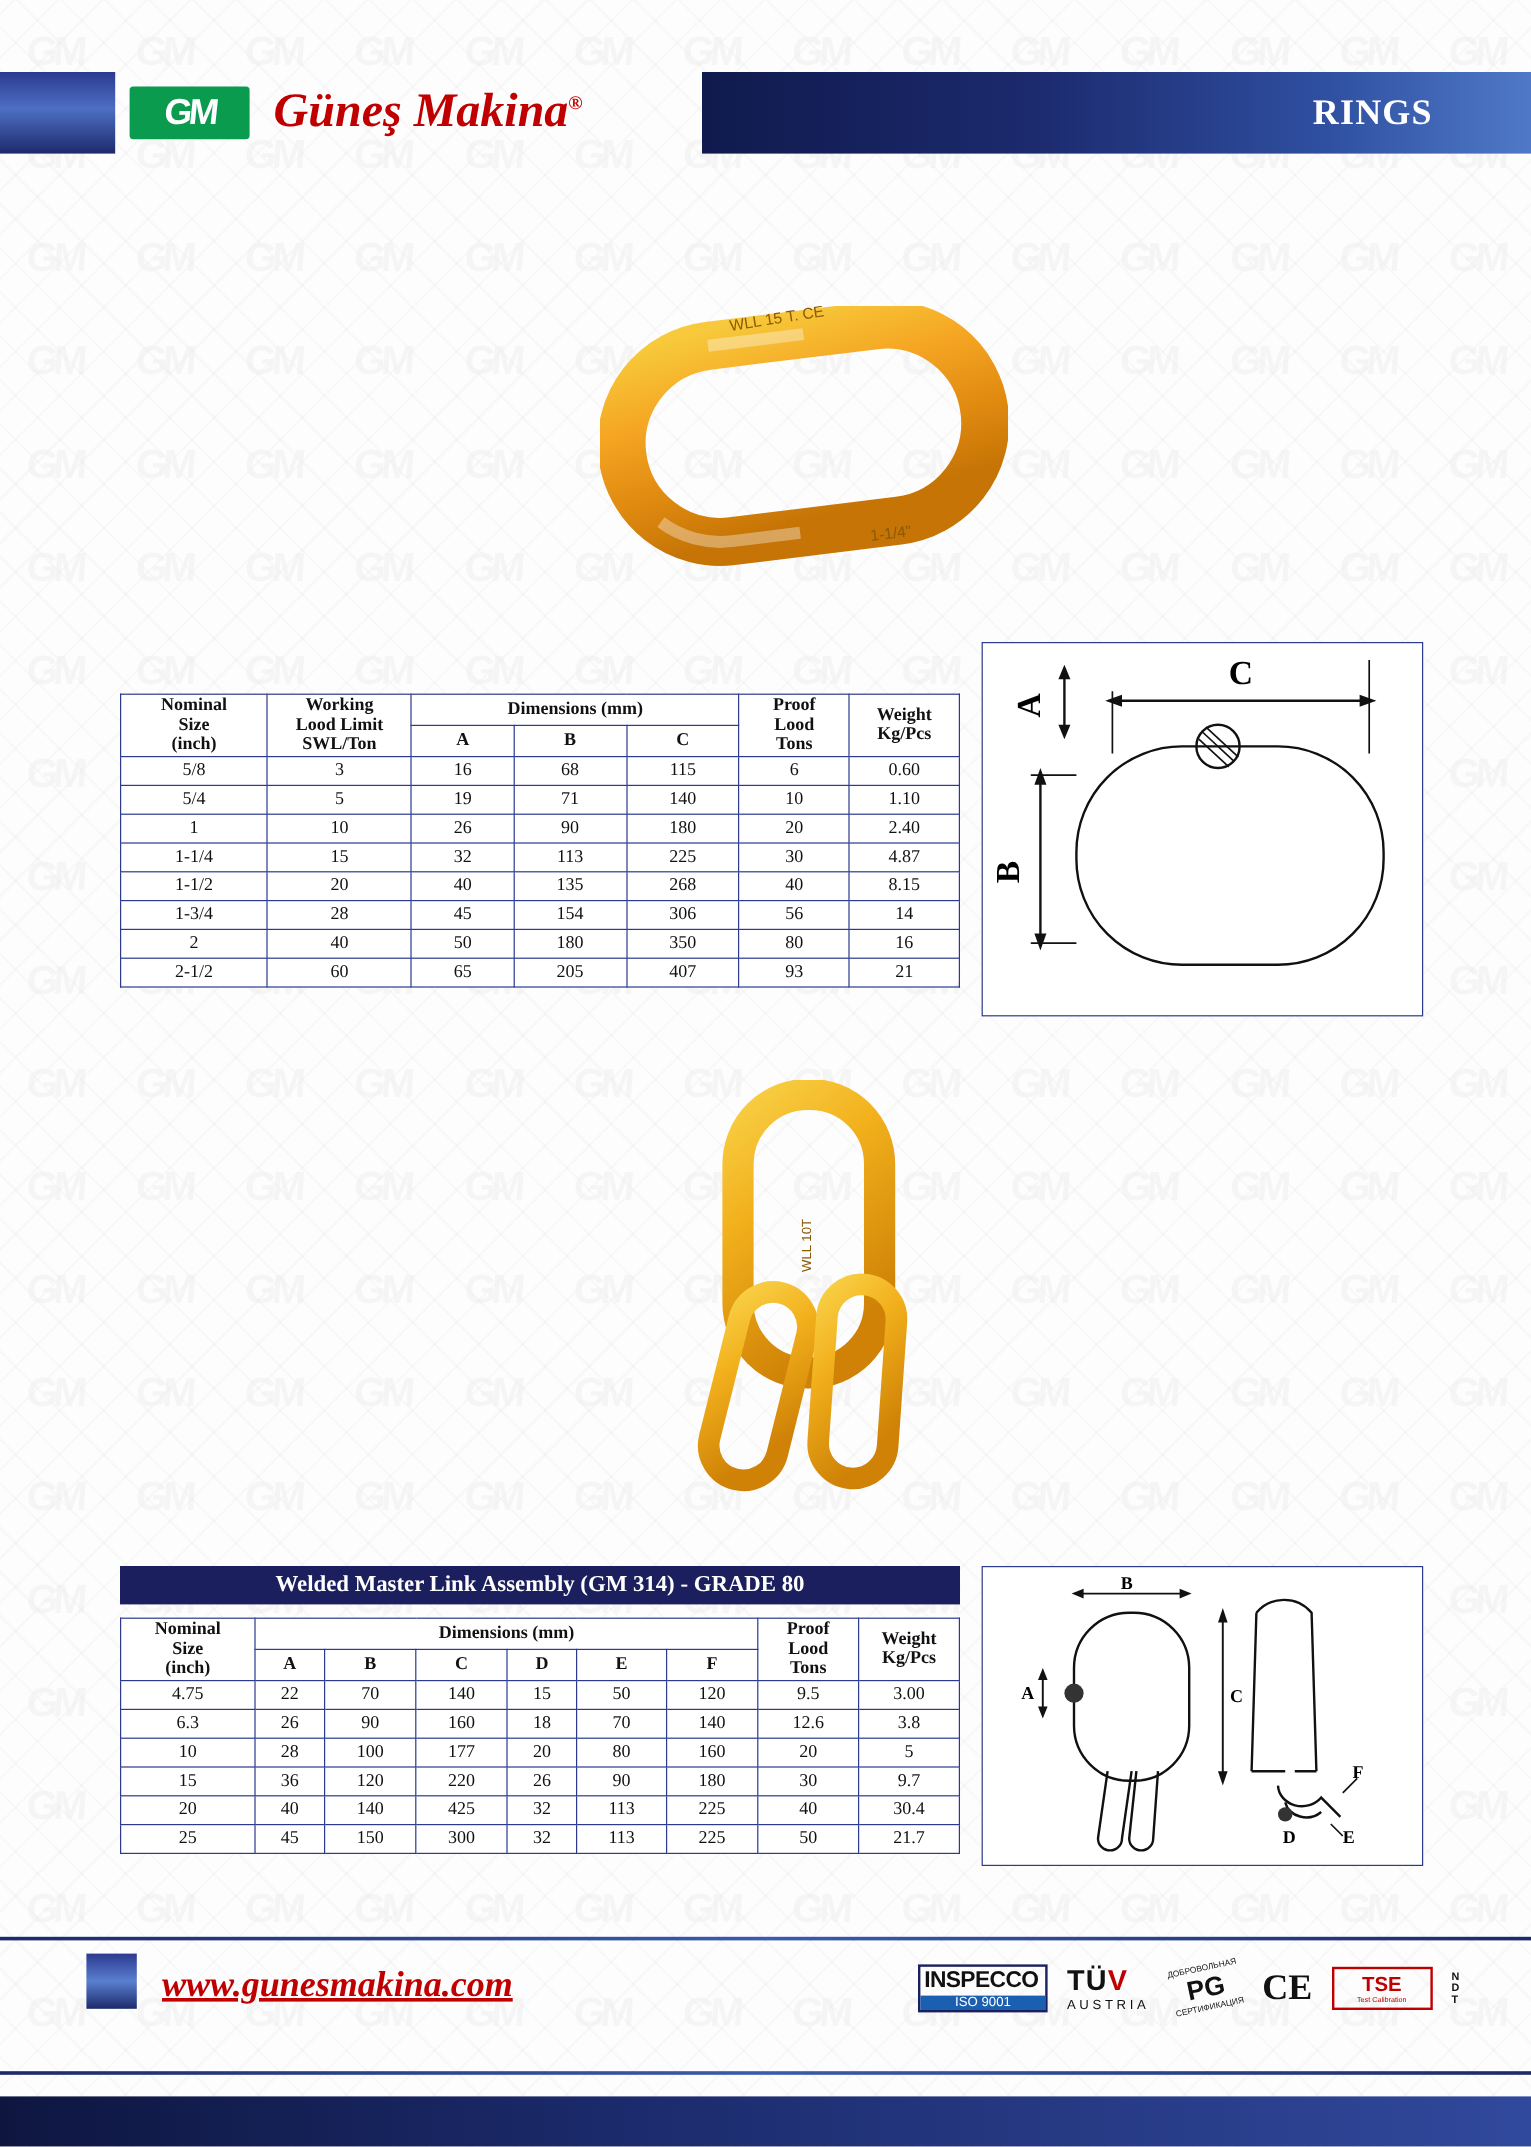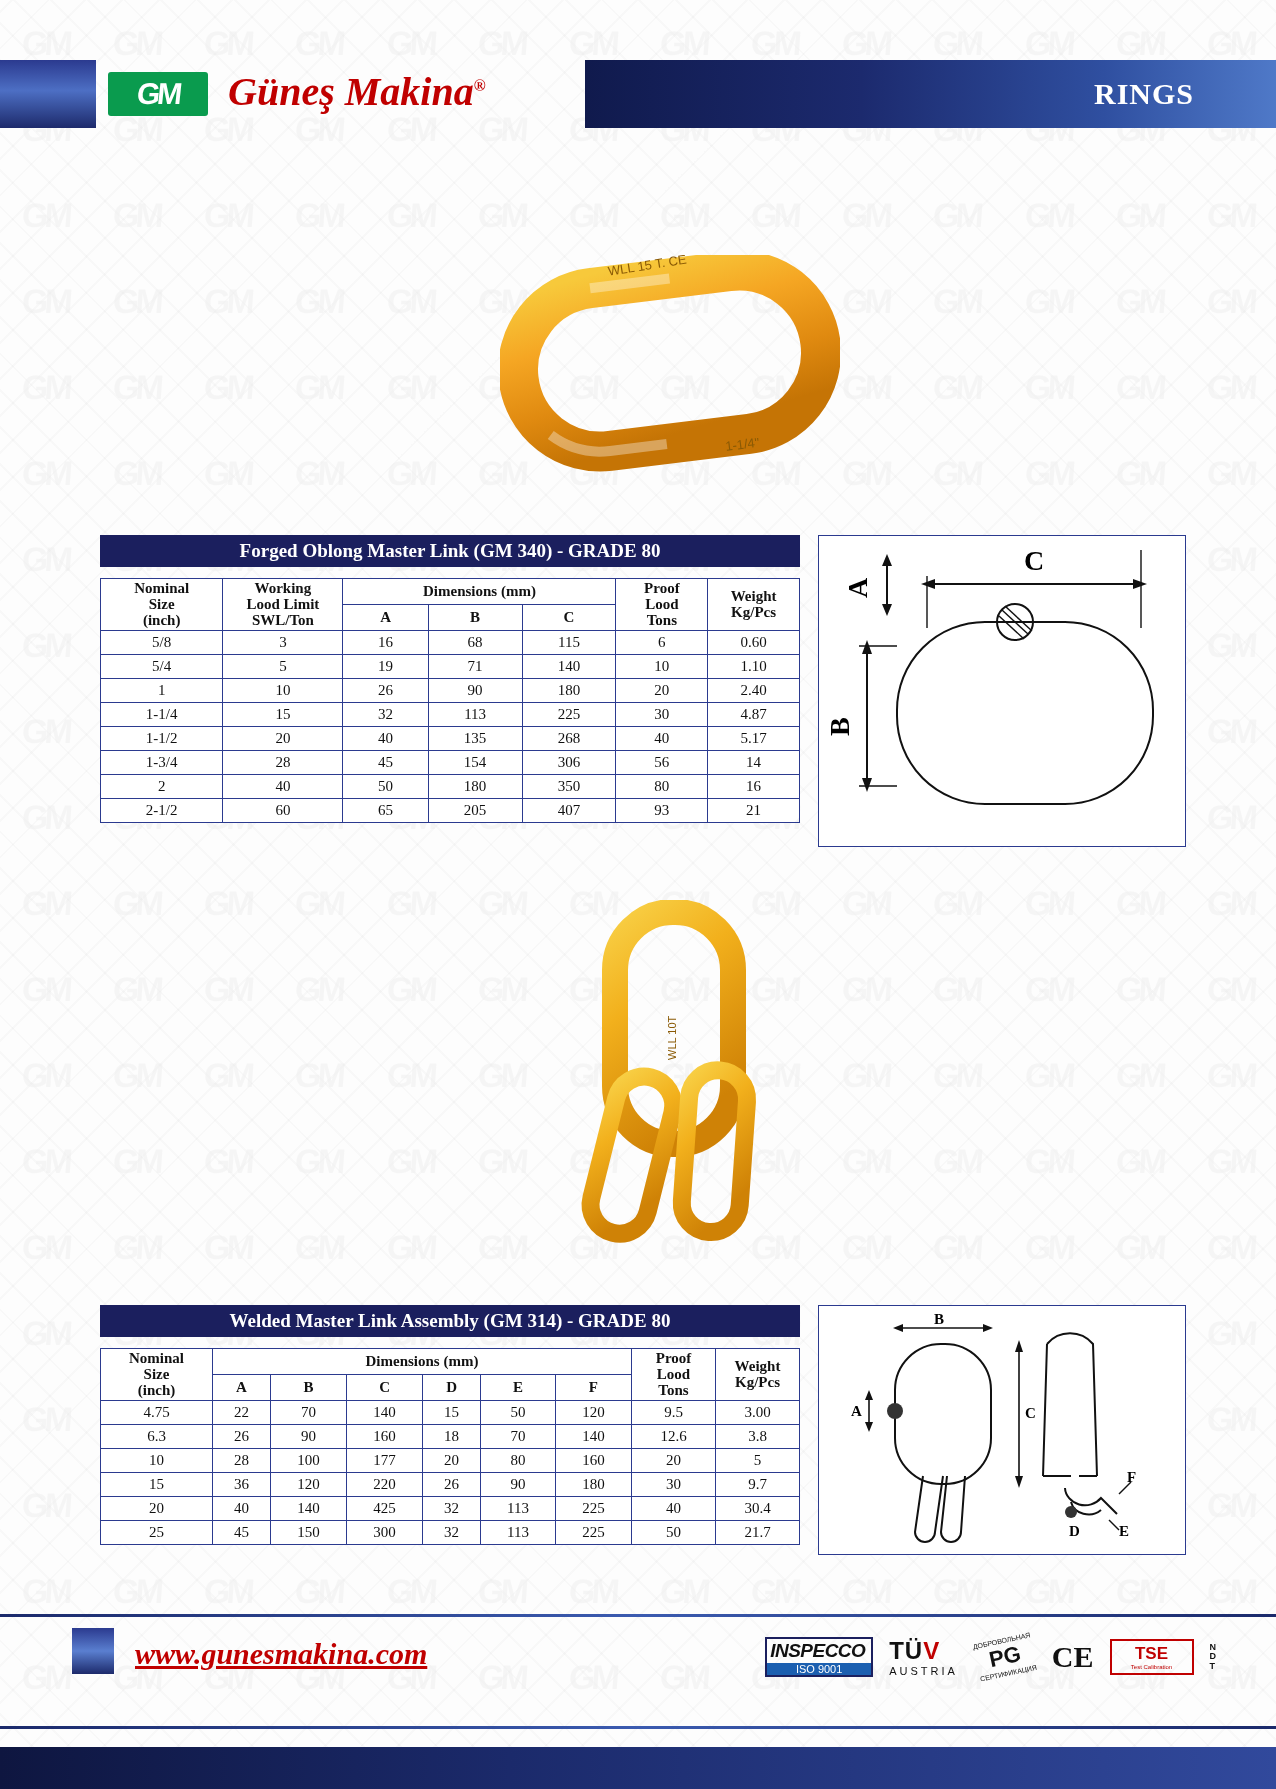--- a/index.html
+++ b/index.html
@@ -153,21 +153,21 @@
     position: absolute; right: 60px; bottom: 112px;
     display: flex; align-items: center; gap: 16px;
   }
   .cert { font-family: "Liberation Sans", sans-serif; color: #111; }
   .cert-inspecco {
     border: 2px solid #1b1f5e;
     width: 108px;
   }
   .cert-inspecco .top {
     font-weight: bold; font-size: 19px; letter-spacing: -0.5px;
-    padding: 1px 3px; color:#111;font-style:italic;
+    padding: 1px 3px; color:#111;
   }
   .cert-inspecco .bot {
     background: #1b5fb0; color: #fff; font-size: 11px; text-align: center;
   }
   .cert-tuv .t1 { font-weight: bold; font-size: 24px; letter-spacing: 1px; }
   .cert-tuv .t1 span { color: #c00000; }
   .cert-tuv .t2 { font-size: 11px; letter-spacing: 3px; text-align: center; }
   .cert-pg {
     width: 62px; text-align: center;
     transform: rotate(-12deg);
@@ -553,21 +553,20 @@
       </linearGradient>
     </defs>
     <g transform="rotate(-7 170 110)">
       <rect x="18" y="24" width="304" height="164" rx="82" ry="82" fill="none" stroke="url(#gold1)" stroke-width="40"></rect>
       <rect x="18" y="24" width="304" height="164" rx="82" ry="82" fill="none" stroke="rgba(255,255,255,0.35)" stroke-width="10" stroke-dasharray="120 400" stroke-dashoffset="40"></rect>
       <text x="120" y="14" font-family="Liberation Sans, sans-serif" font-size="13" fill="#8a5a05" transform="rotate(-2 120 14)">WLL 15 T. CE</text>
       <text x="215" y="202" font-family="Liberation Sans, sans-serif" font-size="13" fill="#8a5a05">1-1/4"</text>
     </g>
   </svg>
 
-  <div class="sec-title" style="left:100px; top:535px; width:700px;">Forged Oblong Master Link (GM 340) - GRADE 80</div>
 
   <table class="spec" style="left:100px; top:578px; width:700px;">
     <thead>
       <tr>
         <th rowspan="2" style="width:112px;">
           <span>Nominal</span><br>
           <span>Size</span><br>
           <span>(inch)</span>
         </th>
         <th rowspan="2" style="width:110px;">
@@ -629,21 +628,21 @@
           <td>30</td>
           <td>4.87</td>
         </tr>
         <tr>
           <td>1-1/2</td>
           <td>20</td>
           <td>40</td>
           <td>135</td>
           <td>268</td>
           <td>40</td>
-          <td>5.17</td>
+          <td>8.15</td>
         </tr>
         <tr>
           <td>1-3/4</td>
           <td>28</td>
           <td>45</td>
           <td>154</td>
           <td>306</td>
           <td>56</td>
           <td>14</td>
         </tr>

